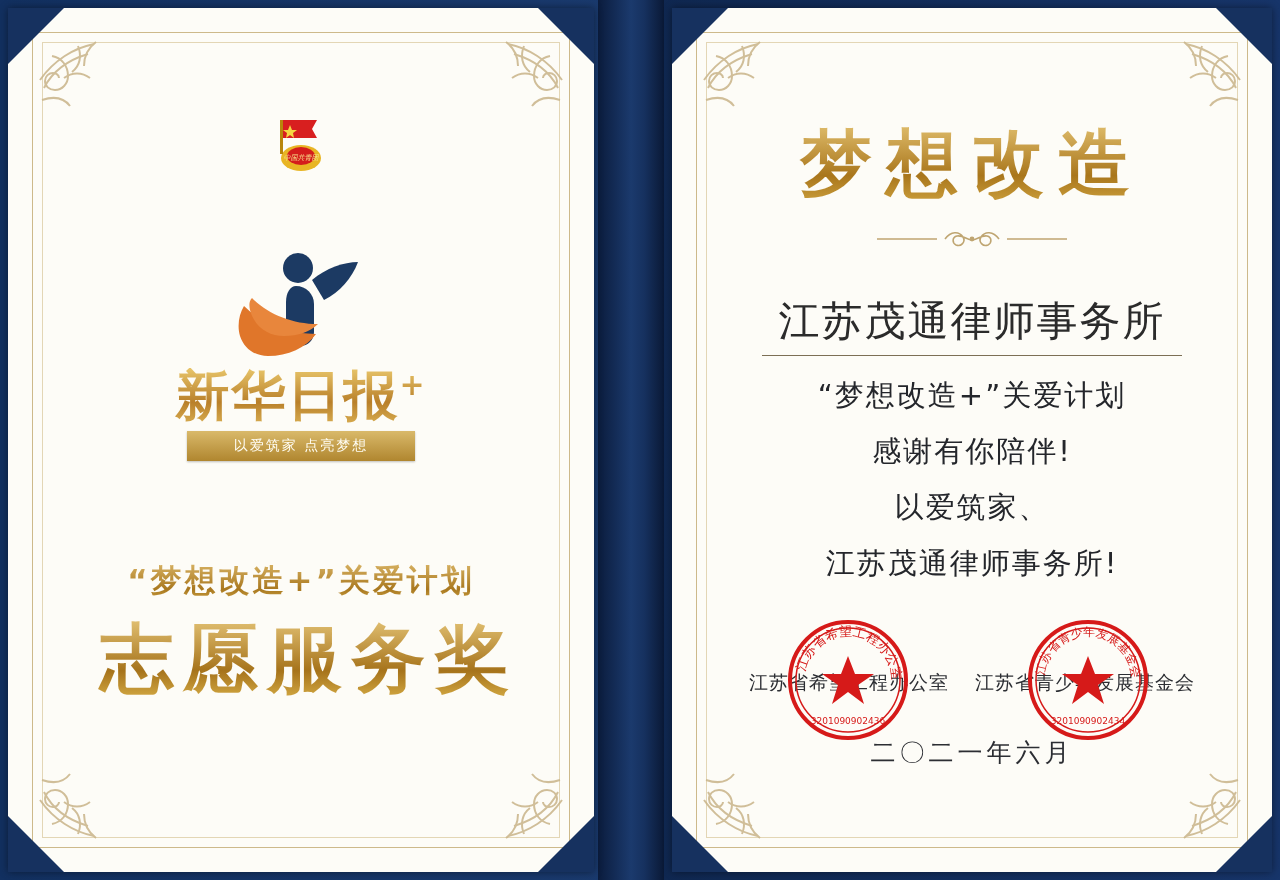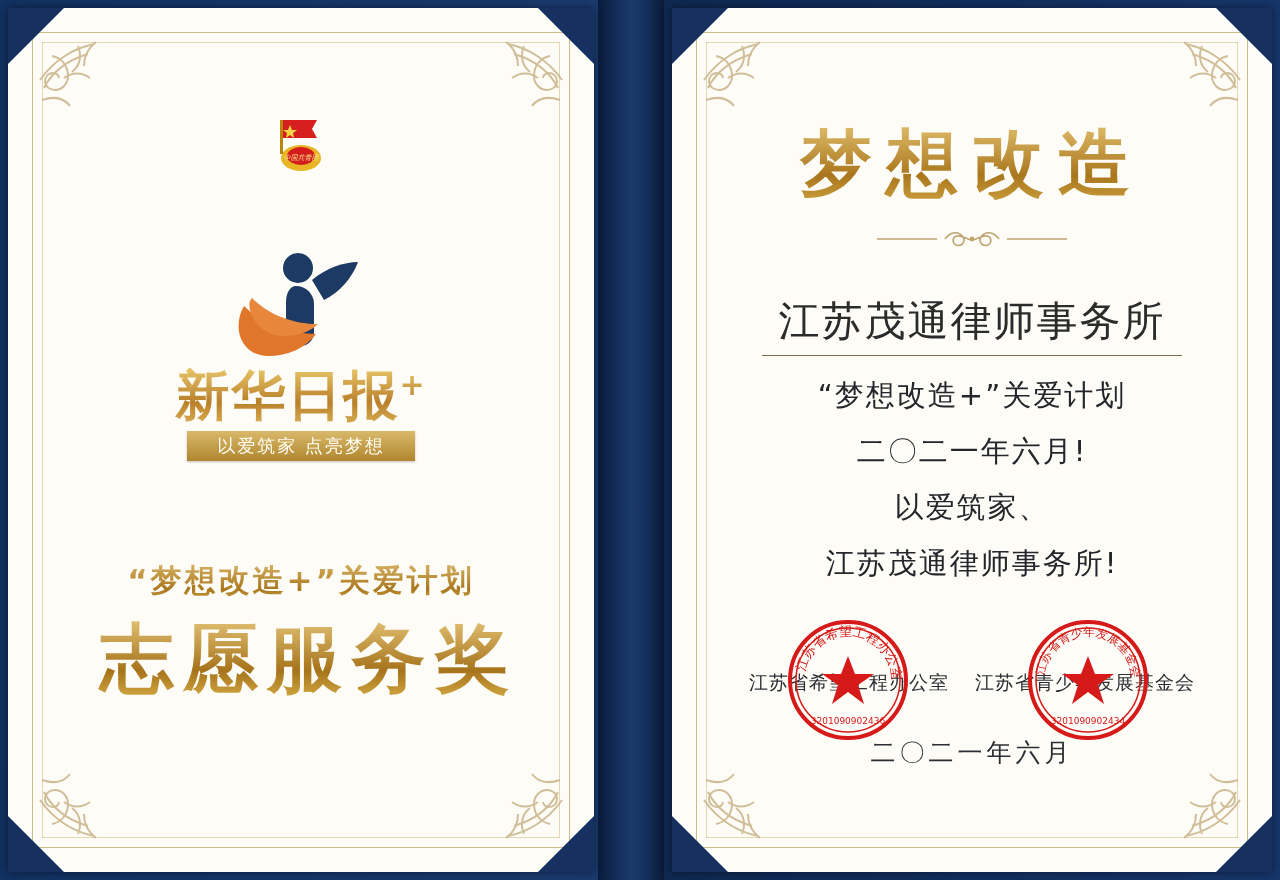--- a/index.html
+++ b/index.html
@@ -123,21 +123,21 @@
     position: relative;
     margin: 6px auto 0;
     width: 228px;
     height: 30px;
     background: linear-gradient(180deg,#d9b96a,#b0862f);
     display: flex;
     align-items: center;
     justify-content: center;
     color: #fffdf4;
     font-family: "DejaVu Sans", sans-serif;
-    font-size: 18px;
+    font-size: 14px;
     letter-spacing: 2px;
     box-shadow: 0 1px 2px rgba(0,0,0,.25);
   }
   .ribbon:before, .ribbon:after {
     content: "";
     position: absolute;
     top: 3px;
     width: 26px; height: 24px;
     background: #9a7327;
     z-index: -1;
@@ -415,21 +415,21 @@
         <path d="M78 13c6-8 14-8 18-2 3 5-2 10-7 8-4-2-4-8 1-9 6-1 10 4 15 4"></path>
         <path d="M132 13c-6-8-14-8-18-2-3 5 2 10 7 8 4-2 4-8-1-9-6-1-10 4-15 4"></path>
         <circle cx="105" cy="13" r="2.4" fill="currentColor" stroke="none"></circle>
       </svg>
     </div>
 
     <div class="recipient">江苏茂通律师事务所</div>
 
     <div class="body-lines">
       <div>“梦想改造+”关爱计划</div>
-      <div>二〇二一年六月!</div>
+      <div>感谢有你陪伴!</div>
       <div>以爱筑家、</div>
       <div>江苏茂通律师事务所!</div>
     </div>
 
     <div class="signers">
       <span>江苏省希望工程办公室</span>
       <span>江苏省青少年发展基金会</span>
     </div>
 
     <div class="stamp stamp-left">

